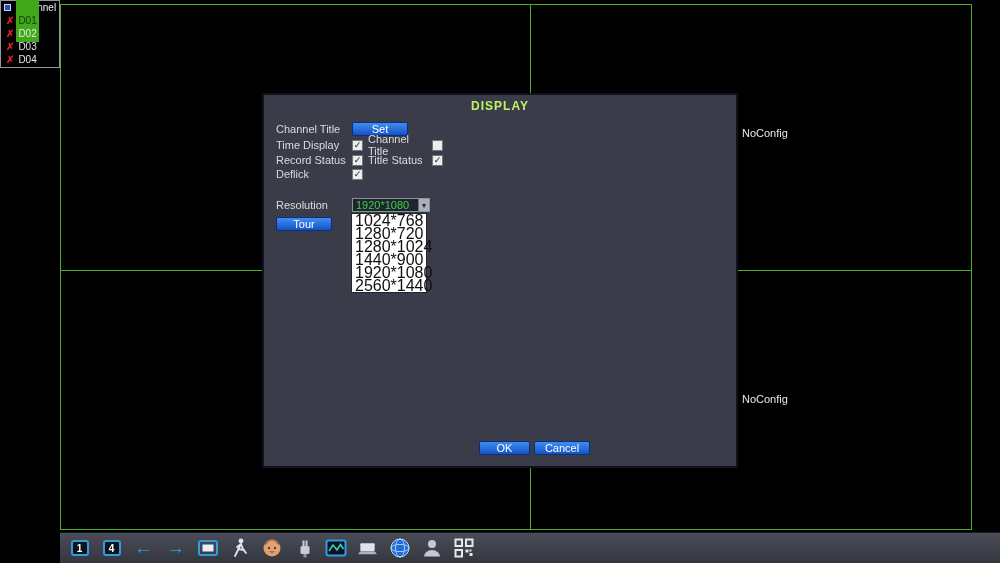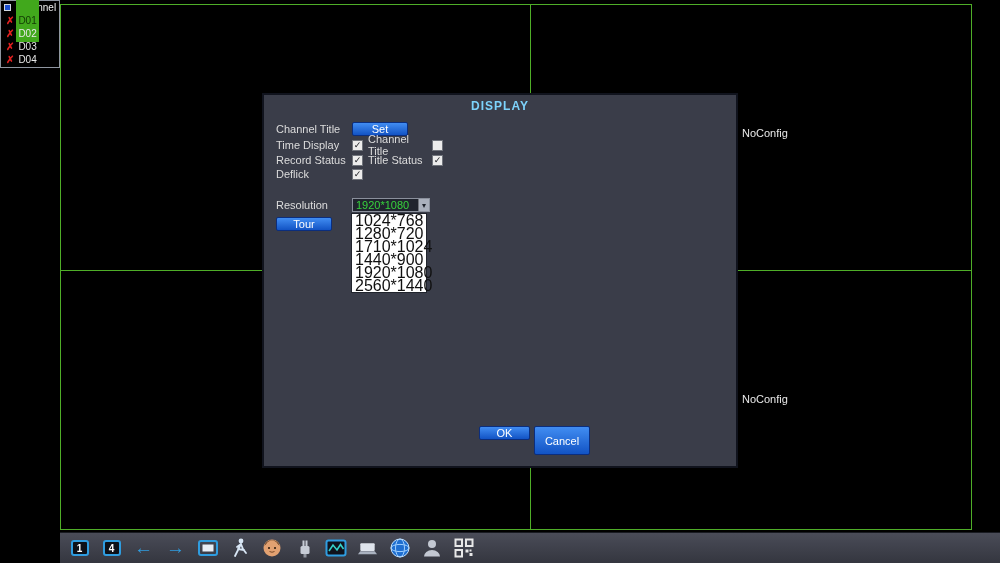--- a/index.html
+++ b/index.html
@@ -19,41 +19,41 @@
   .channel-panel { position:absolute; left:0; top:0; width:60px; height:68px; background:#000; border:1px solid #8f96a0; z-index:3; }
   .ch-title { display:flex; align-items:center; gap:8px; padding:1px 2px; color:#f0f0f0; font-size:10px;justify-content:center; }
   .ch-ico { width:7px; height:7px; border:1px solid #cfd6e0; background:#1c4fd0; display:inline-block; }
   .ch-row { display:flex; align-items:center; gap:2px; padding-left:5px; height:13px; }
   .ch-x { color:#e02020; font-size:10px; font-weight:bold; line-height:10px; }
   .ch-label { color:#e8e8e8; font-size:10px; padding:16px 2px;text-align:center; }
   .ch-label.sel { background:#41a81c; color:#123804; }
 
   
   .dialog { position:absolute; left:262px; top:93px; width:476px; height:375px; background:#3a3d49; border:2px solid #10131d; z-index:5; }
-  .dlg-title { position:absolute; top:4px; left:0; right:0; text-align:center; color:#7dd3fc; font-size:12px; font-weight:bold; letter-spacing:1px; }
+  .dlg-title { position:absolute; top:4px; left:0; right:0; text-align:center; color:#bef264; font-size:12px; font-weight:bold; letter-spacing:1px; }
   .row { position:absolute; left:12px; display:flex; align-items:center; height:14px; }
   .r1 { top:27px; } .r2 { top:43px; } .r3 { top:58px; } .r4 { top:72px; }
   .r5 { top:88px; } .r6 { top:103px; } .r7 { top:122px; }
   .lbl { width:76px; font-size:11px; color:#dcdcdc; }
   .lbl2 { width:64px; font-size:11px; color:#dcdcdc; margin-left:5px; }
   .cb { width:11px; height:11px; background:#ececec; border:1px solid #70747c; font-size:9px; line-height:9px; color:#14161c; display:inline-flex; align-items:center; justify-content:center; }
   .btn { border:1px solid #0b2e7e; background:linear-gradient(180deg,#418df2 0%, #1253c4 100%); color:#fff; font-size:11px; border-radius:2px; display:inline-flex; align-items:center; justify-content:center; font-family:"Liberation Sans", sans-serif; cursor:pointer; }
   .btn.set, .btn.tour { width:56px; height:14px; }
   .slider { position:relative; width:82px; height:10px; }
   .track { position:absolute; left:0; right:0; top:4px; height:2px; background:#3d6fd0; }
   .handle { position:absolute; top:0; width:6px; height:9px; background:#b7c2d2; border:1px solid #5a6270; }
   .val { color:#ffffff; font-size:11px; margin-left:5px; }
   .res-select { width:78px; height:14px; background:#20242e; border:1px solid #8a909c; display:inline-flex; align-items:center; justify-content:space-between; padding-left:3px; }
   .res-val { color:#37d23c; font-size:11px; }
   .res-arrow { width:11px; height:12px; background:#aab0bc; color:#1c2028; font-size:8px; display:inline-flex; align-items:center; justify-content:center; border-left:1px solid #70747c; }
   .res-list { position:absolute; left:87px; top:118px; width:76px; background:#ffffff; border:1px solid #20242c; z-index:7; }
   .opt { font-size:16px; color:#101010; height:13px; line-height:13px; padding-left:3px; }
   .dlg-buttons { position:absolute; left:215px; bottom:11px; display:flex; gap:4px; }
   .btn.ok { width:51px; height:14px; }
-  .btn.cancel { width:56px; height:29px; }
+  .btn.cancel { width:56px; height:14px; }
 
   
   .toolbar { position:absolute; left:60px; right:0; bottom:0; height:31px; background:linear-gradient(180deg,#4a4c58 0%, #34363f 100%); border-top:1px solid #191b22; display:flex; align-items:center; gap:9px; padding-left:8px; z-index:4; }
   .tool { width:23px; height:23px; display:flex; align-items:center; justify-content:center; }
   .numbox { width:18px; height:16px; border:2px solid #2f9de0; border-radius:3px; background:#0d1118; color:#ffffff; font-size:10px; font-weight:bold; display:flex; align-items:center; justify-content:center; }
   .arrow { color:#2f9de0; font-size:19px; font-weight:bold; line-height:22px; }
 </style>
 </head>
 <body>
 
@@ -127,21 +127,21 @@
       </span>
     </div>
 
     <div class="row r7">
       <button class="btn tour">Tour</button>
     </div>
 
     <div class="res-list">
         <div class="opt">1024*768</div>
         <div class="opt">1280*720</div>
-        <div class="opt">1710*1024</div>
+        <div class="opt">1280*1024</div>
         <div class="opt">1440*900</div>
         <div class="opt">1920*1080</div>
         <div class="opt">2560*1440</div>
       </div>
 
     <div class="dlg-buttons">
       <button class="btn ok">OK</button>
       <button class="btn cancel">Cancel</button>
     </div>
   </div>

